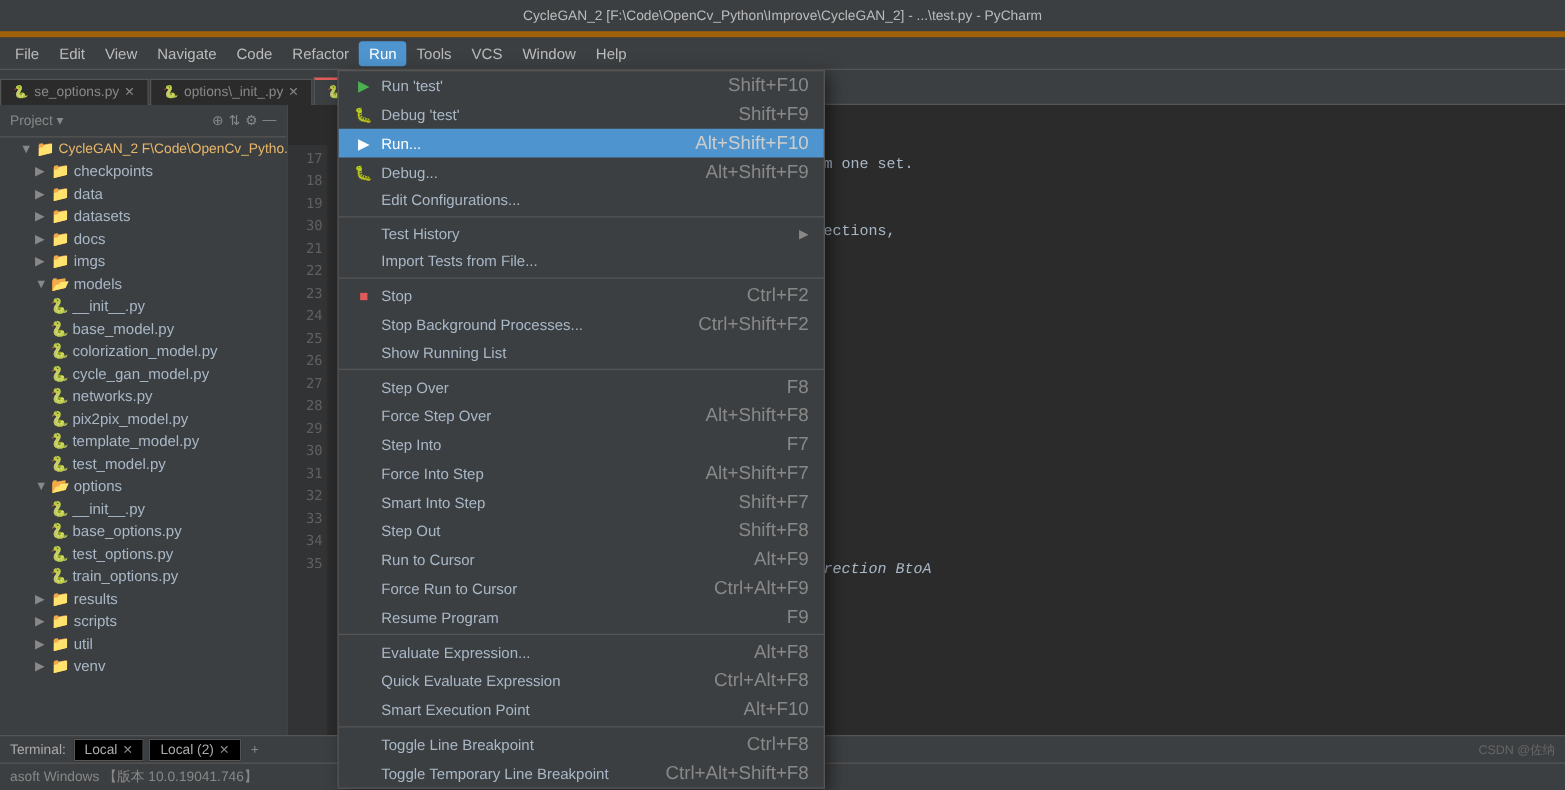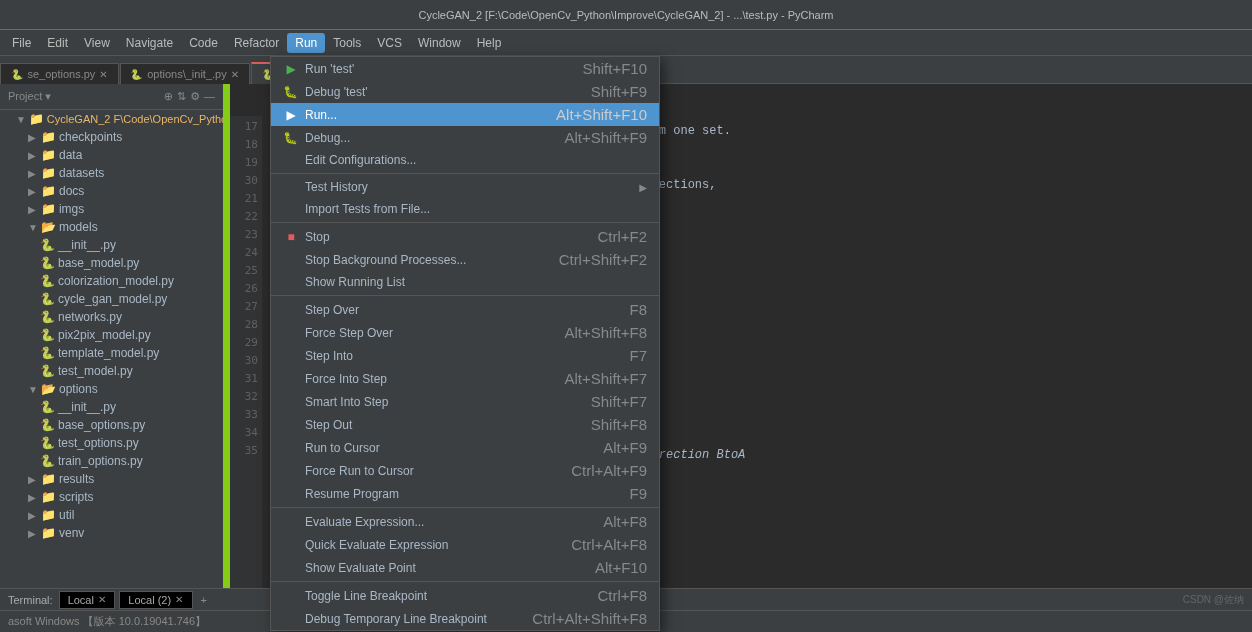--- a/index.html
+++ b/index.html
@@ -13,21 +13,21 @@
       overflow: hidden;
       position: relative;
     }
 
     
     #title-bar {
       height: 30px;
       background: #3c3f41;
       display: flex;
       padding: 0 10px;
-      border-bottom: 1px solid #a16207;
+      border-bottom: 5px solid #a16207;
     }
     #title-text {
       font-size: 11px;
       color: #bbb;
       margin: auto;
     }
 
     
     #menu-bar {
       height: 26px;
@@ -92,21 +92,21 @@
     
     #main {
       display: flex;
       height: calc(632px - 30px - 26px - 28px - 22px);
     }
 
     
     #sidebar {
       width: 230px;
       background: #3c3f41;
-      border-right: 7px solid #84cc16;
+      border-right: 1px solid #84cc16;
       overflow-y: auto;
       font-size: 12px;
     }
     #sidebar-header {
       height: 26px;
       background: #3c3f41;
       display: flex;
       align-items: center;
       padding: 0 8px;
       border-bottom: 1px solid #555;
@@ -591,34 +591,34 @@
   </div>
 
   <div class="menu-section-item">
     <span class="menu-icon"></span>
     <span>Quick Evaluate Expression</span>
     <span class="menu-shortcut">Ctrl+Alt+F8</span>
   </div>
 
   <div class="menu-section-item">
     <span class="menu-icon"></span>
-    <span>Show Evaluate Point</span>
+    <span>Smart Execution Point</span>
     <span class="menu-shortcut">Alt+F10</span>
   </div>
   <div class="menu-separator"></div>
 
   <div class="menu-section-item">
     <span class="menu-icon"></span>
     <span>Toggle Line Breakpoint</span>
     <span class="menu-shortcut">Ctrl+F8</span>
   </div>
 
   <div class="menu-section-item">
     <span class="menu-icon"></span>
-    <span>Debug Temporary Line Breakpoint</span>
+    <span>Toggle Temporary Line Breakpoint</span>
     <span class="menu-shortcut">Ctrl+Alt+Shift+F8</span>
   </div>
 
 </div>
 
 <div id="terminal-bar" style="position:absolute; bottom:22px; left:0; right:0; height:22px; background:#3c3f41; display:flex; align-items:center; padding:0 8px; border-top:1px solid #555; font-size:11px; color:#aaa;">
   <span>Terminal:</span>
   <div class="terminal-tab" style="margin-left:4px;">
     <span>Local</span>
     <span class="close-x">✕</span>

